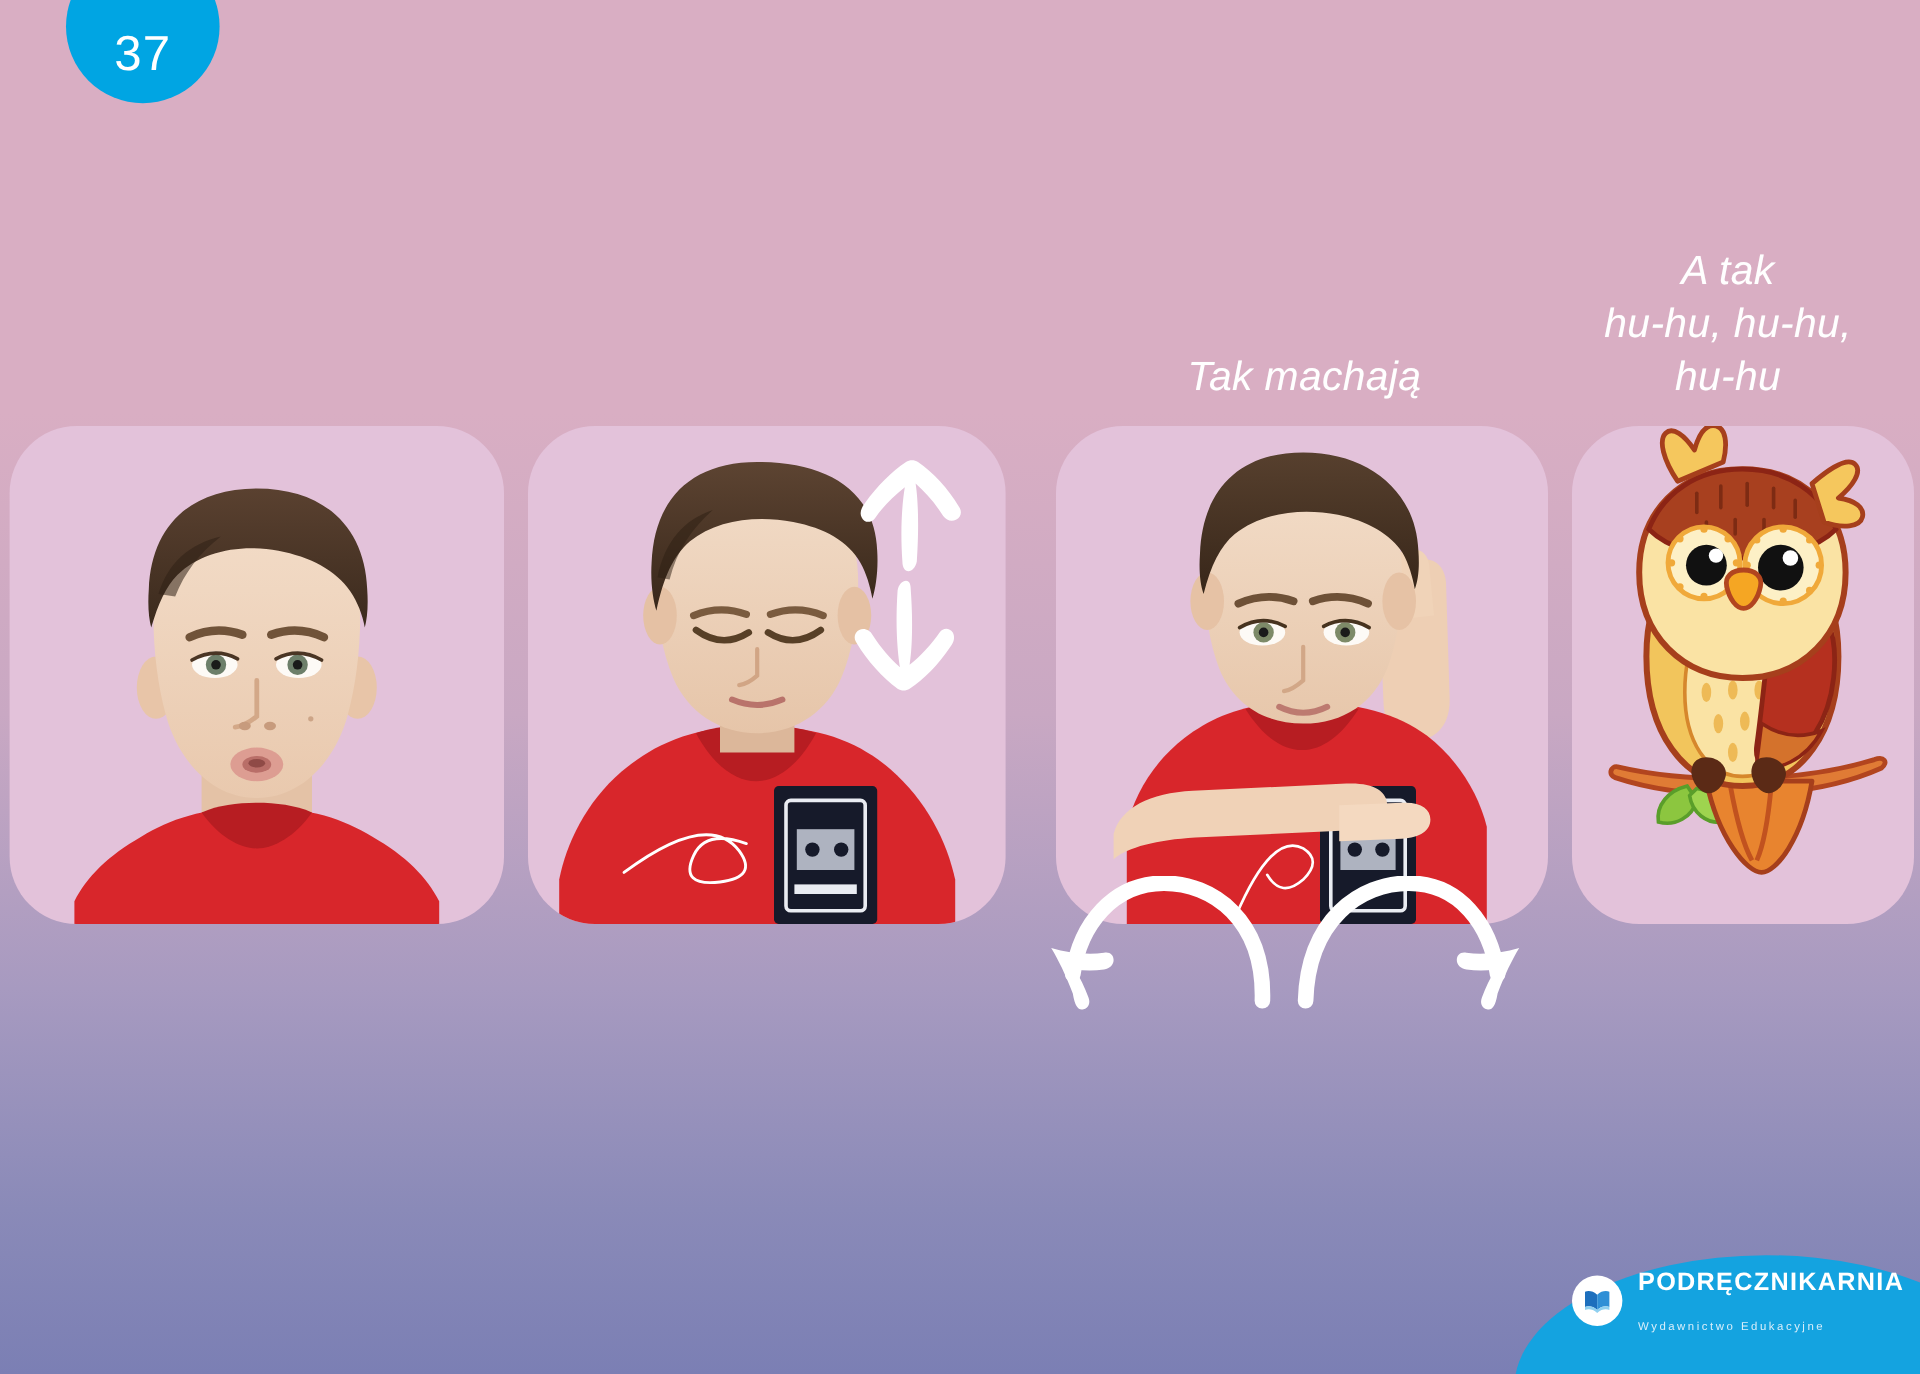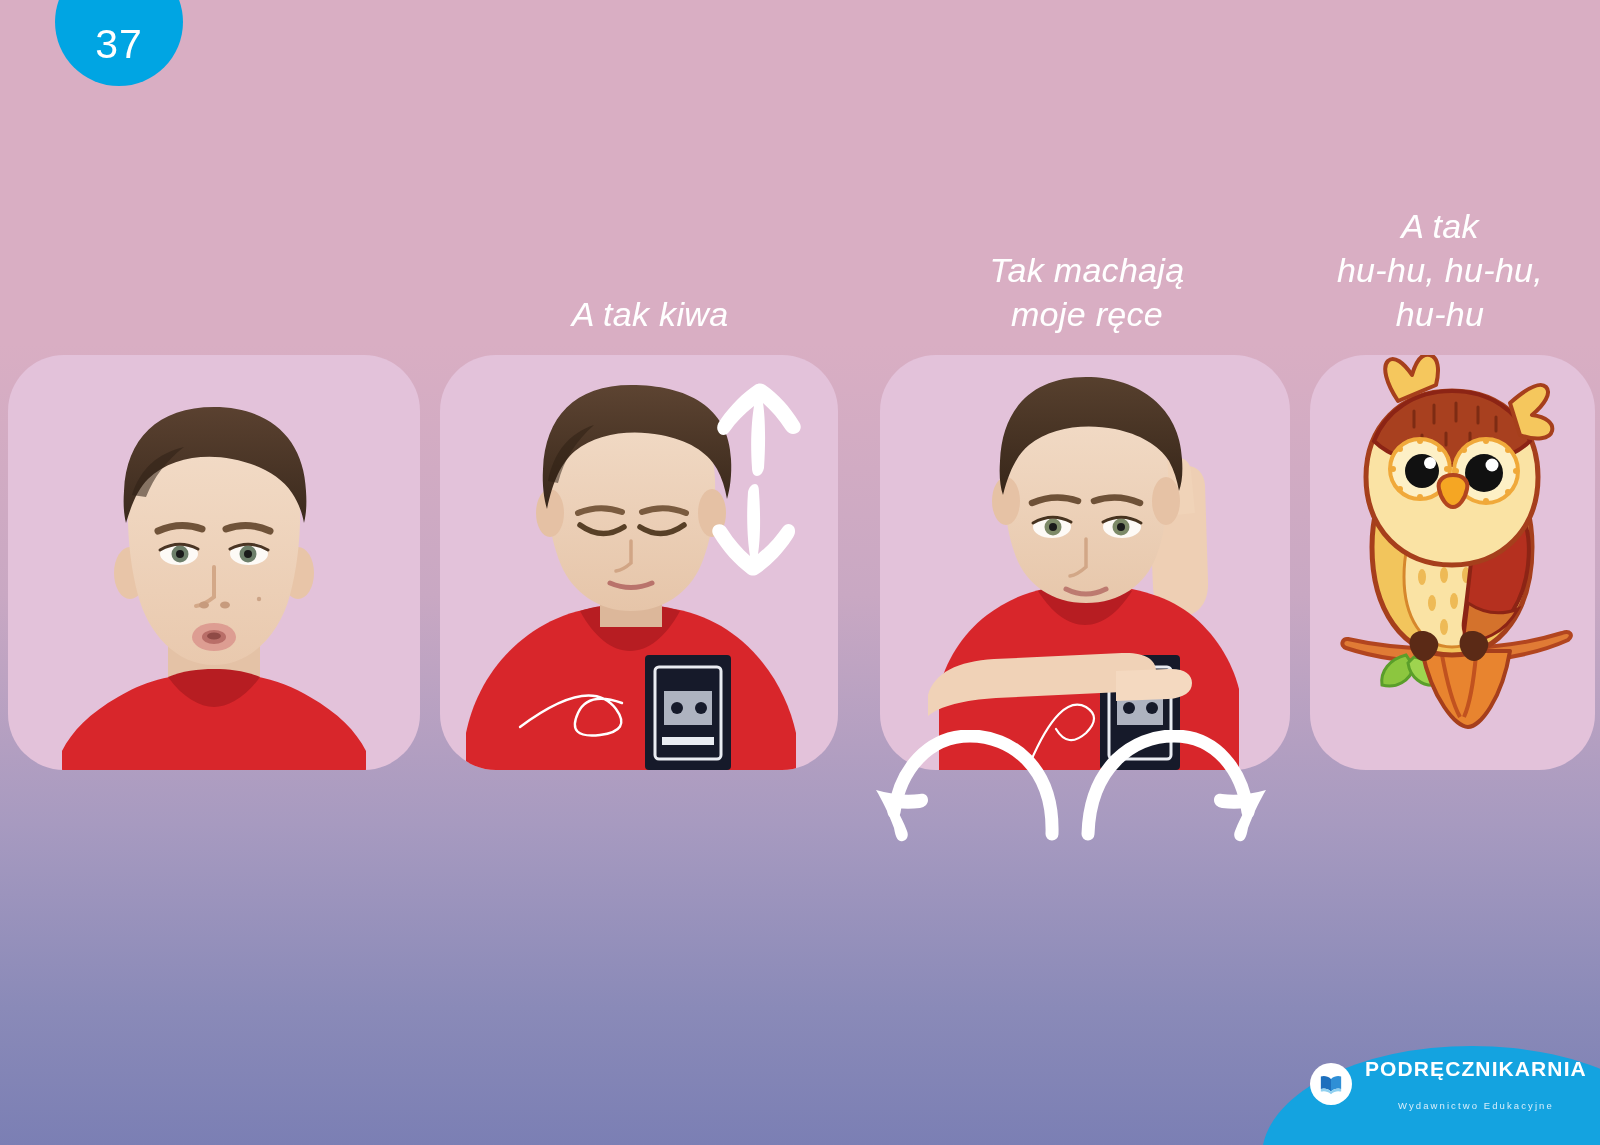--- a/index.html
+++ b/index.html
@@ -118,21 +118,20 @@
     background: #14a3e0;
     border-radius: 50%;
   }
   .logo-inner {
     position: absolute;
     left: 1310px;
     top: 1058px;
     display: flex;
     align-items: center;
     gap: 13px;
-    text-align: center;
   }
   .logo-mark {
     width: 42px;
     height: 42px;
     border-radius: 50%;
     background: #ffffff;
     display: flex;
     align-items: center;
     justify-content: center;
     flex: none;
@@ -155,25 +154,23 @@
 <body>
 
 <div id="page">
 
   <div class="page-badge">
     <span>37</span>
   </div>
 
   <div class="captions">
     <div class="caption c1">
-      <span>A tak kiwa</span>
     </div>
     <div class="caption c2">
       <span>Tak machają</span>
-      <span>moje ręce</span>
     </div>
     <div class="caption c3">
       <span>A tak</span>
       <span>hu-hu, hu-hu,</span>
       <span>hu-hu</span>
     </div>
   </div>
 
   <div class="card k0">
     <div class="figure">

